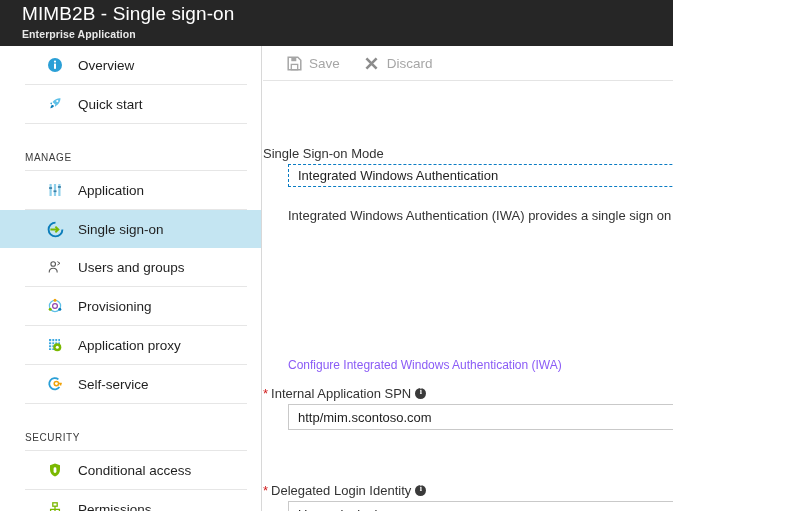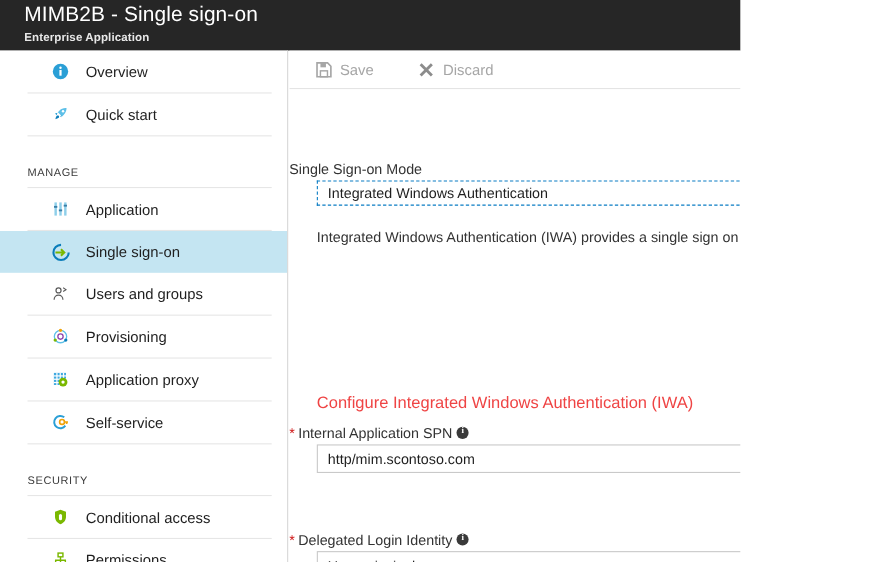--- a/index.html
+++ b/index.html
@@ -76,21 +76,20 @@
     width: 541px; height: 465px;
     background: #ffffff;
     overflow: hidden;
   }
   .toolbar {
     position: relative;
     height: 35px;
     display: flex; align-items: center;
     padding-left: 23px;
     border-bottom: 1px solid #e4e4e4;
-    gap: 16px;
   }
   .tb-btn {
     display: flex; align-items: center;
     margin-right: 24px;
     color: #a6a6a6;
     font-size: 13.5px;
     cursor: default;
   }
   .tb-icon {
     width: 16px; height: 16px;
@@ -149,21 +148,21 @@
   .desc-text {
     position: absolute;
     left: 25px; width: 516px;
     font-size: 13px; color: #333333;
     white-space: nowrap; overflow: hidden;
   }
 
   .section-head {
     position: absolute;
     left: 25px;
-    font-size: 15px; color: #ef4444;
+    font-size: 12px; color: #8b5cf6;
     white-space: nowrap;
   }
 </style>
 </head>
 <body>
 
 <div id="app">
 
   <div class="header">
     <div class="header-title">MIMB2B - Single sign-on</div>

